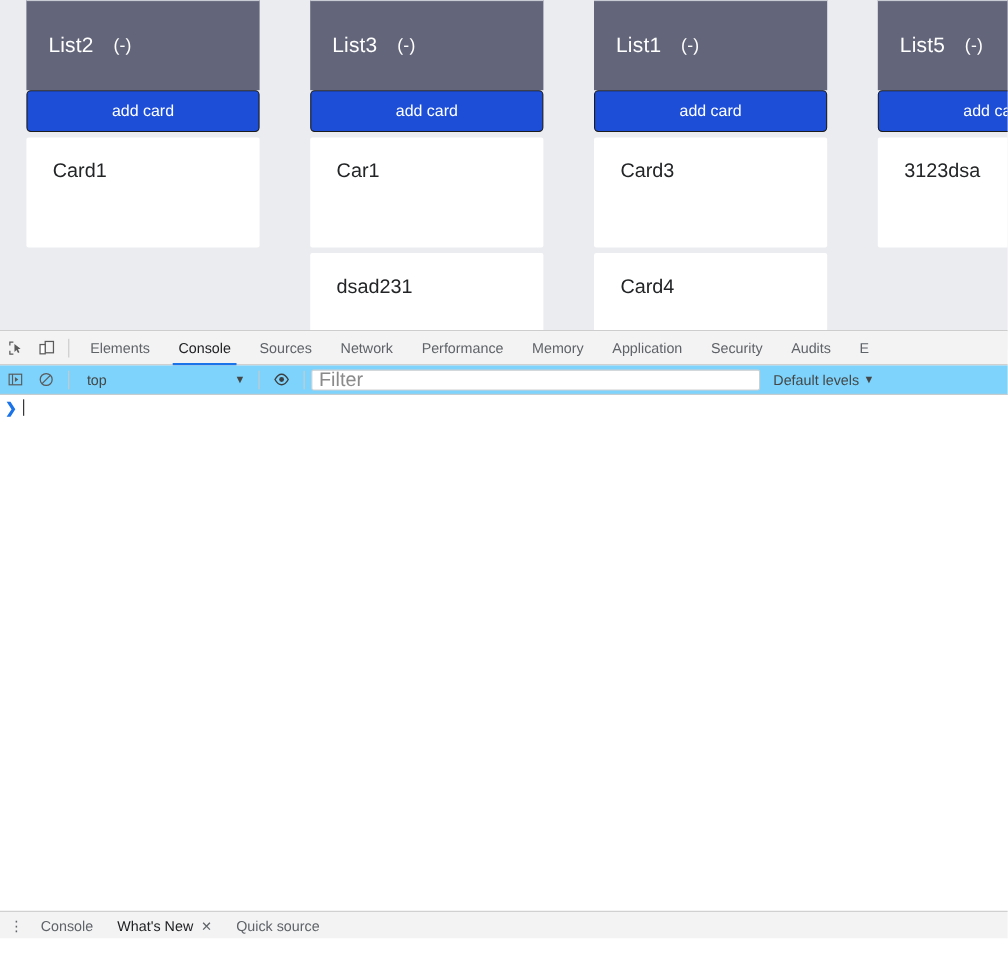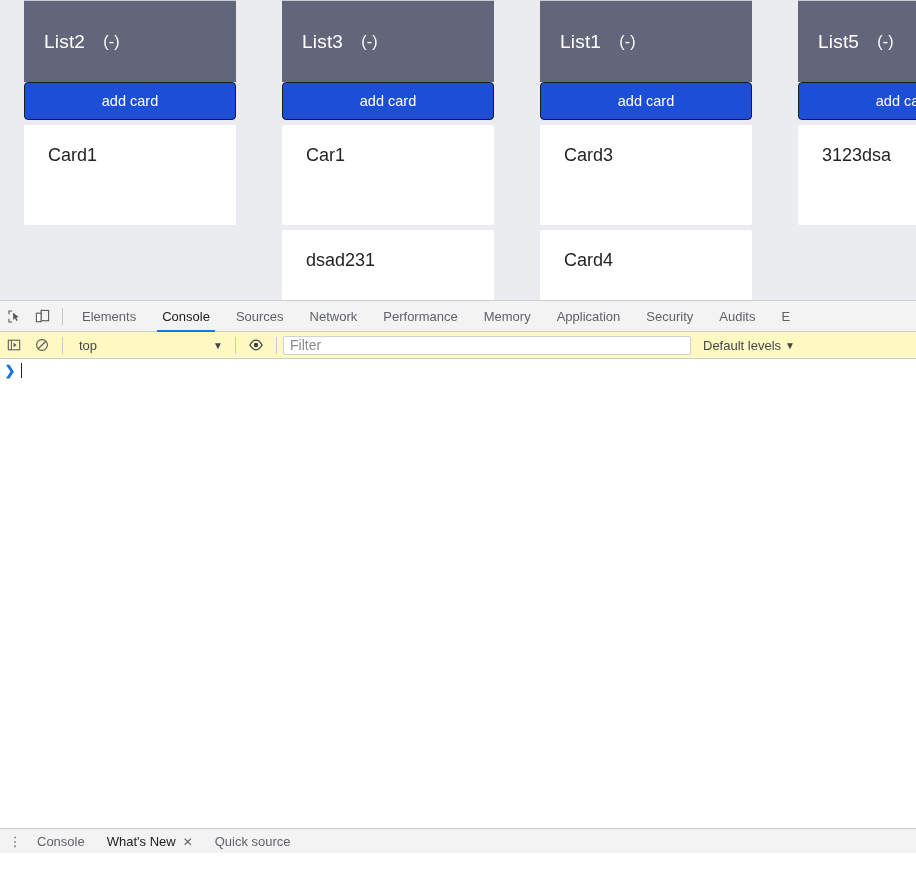--- a/index.html
+++ b/index.html
@@ -113,21 +113,21 @@
     position: absolute;
     left: 8px; right: 8px; bottom: 0;
     height: 2px;
     background: #1a73e8;
   }
 
   .dt-filterbar {
     height: 27px;
     display: flex;
     align-items: center;
-    background: #fef9c3;
+    background: #7dd3fc;
     border-bottom: 1px solid #cdcdcd;
   }
   .ctx-select {
     width: 160px;
     height: 21px;
     display: flex;
     align-items: center;
     justify-content: space-between;
     padding: 0 6px 0 10px;
     font-size: 13px;
@@ -136,21 +136,21 @@
     background: none;
     border: none;
   }
   .filter-input {
     flex: 0 0 auto;
     width: 408px;
     height: 19px;
     border: 1px solid #d0d0d0;
     border-radius: 2px;
     background: #ffffff;
-    font-size: 14px;
+    font-size: 18px;
     color: #777;
     padding: 0 6px;
     font-family: "Liberation Sans", sans-serif;
     outline: none;
   }
   .filter-input::placeholder { color: #8a8a8a; }
   .levels {
     margin-left: 12px;
     font-size: 13px;
     color: #444746;

